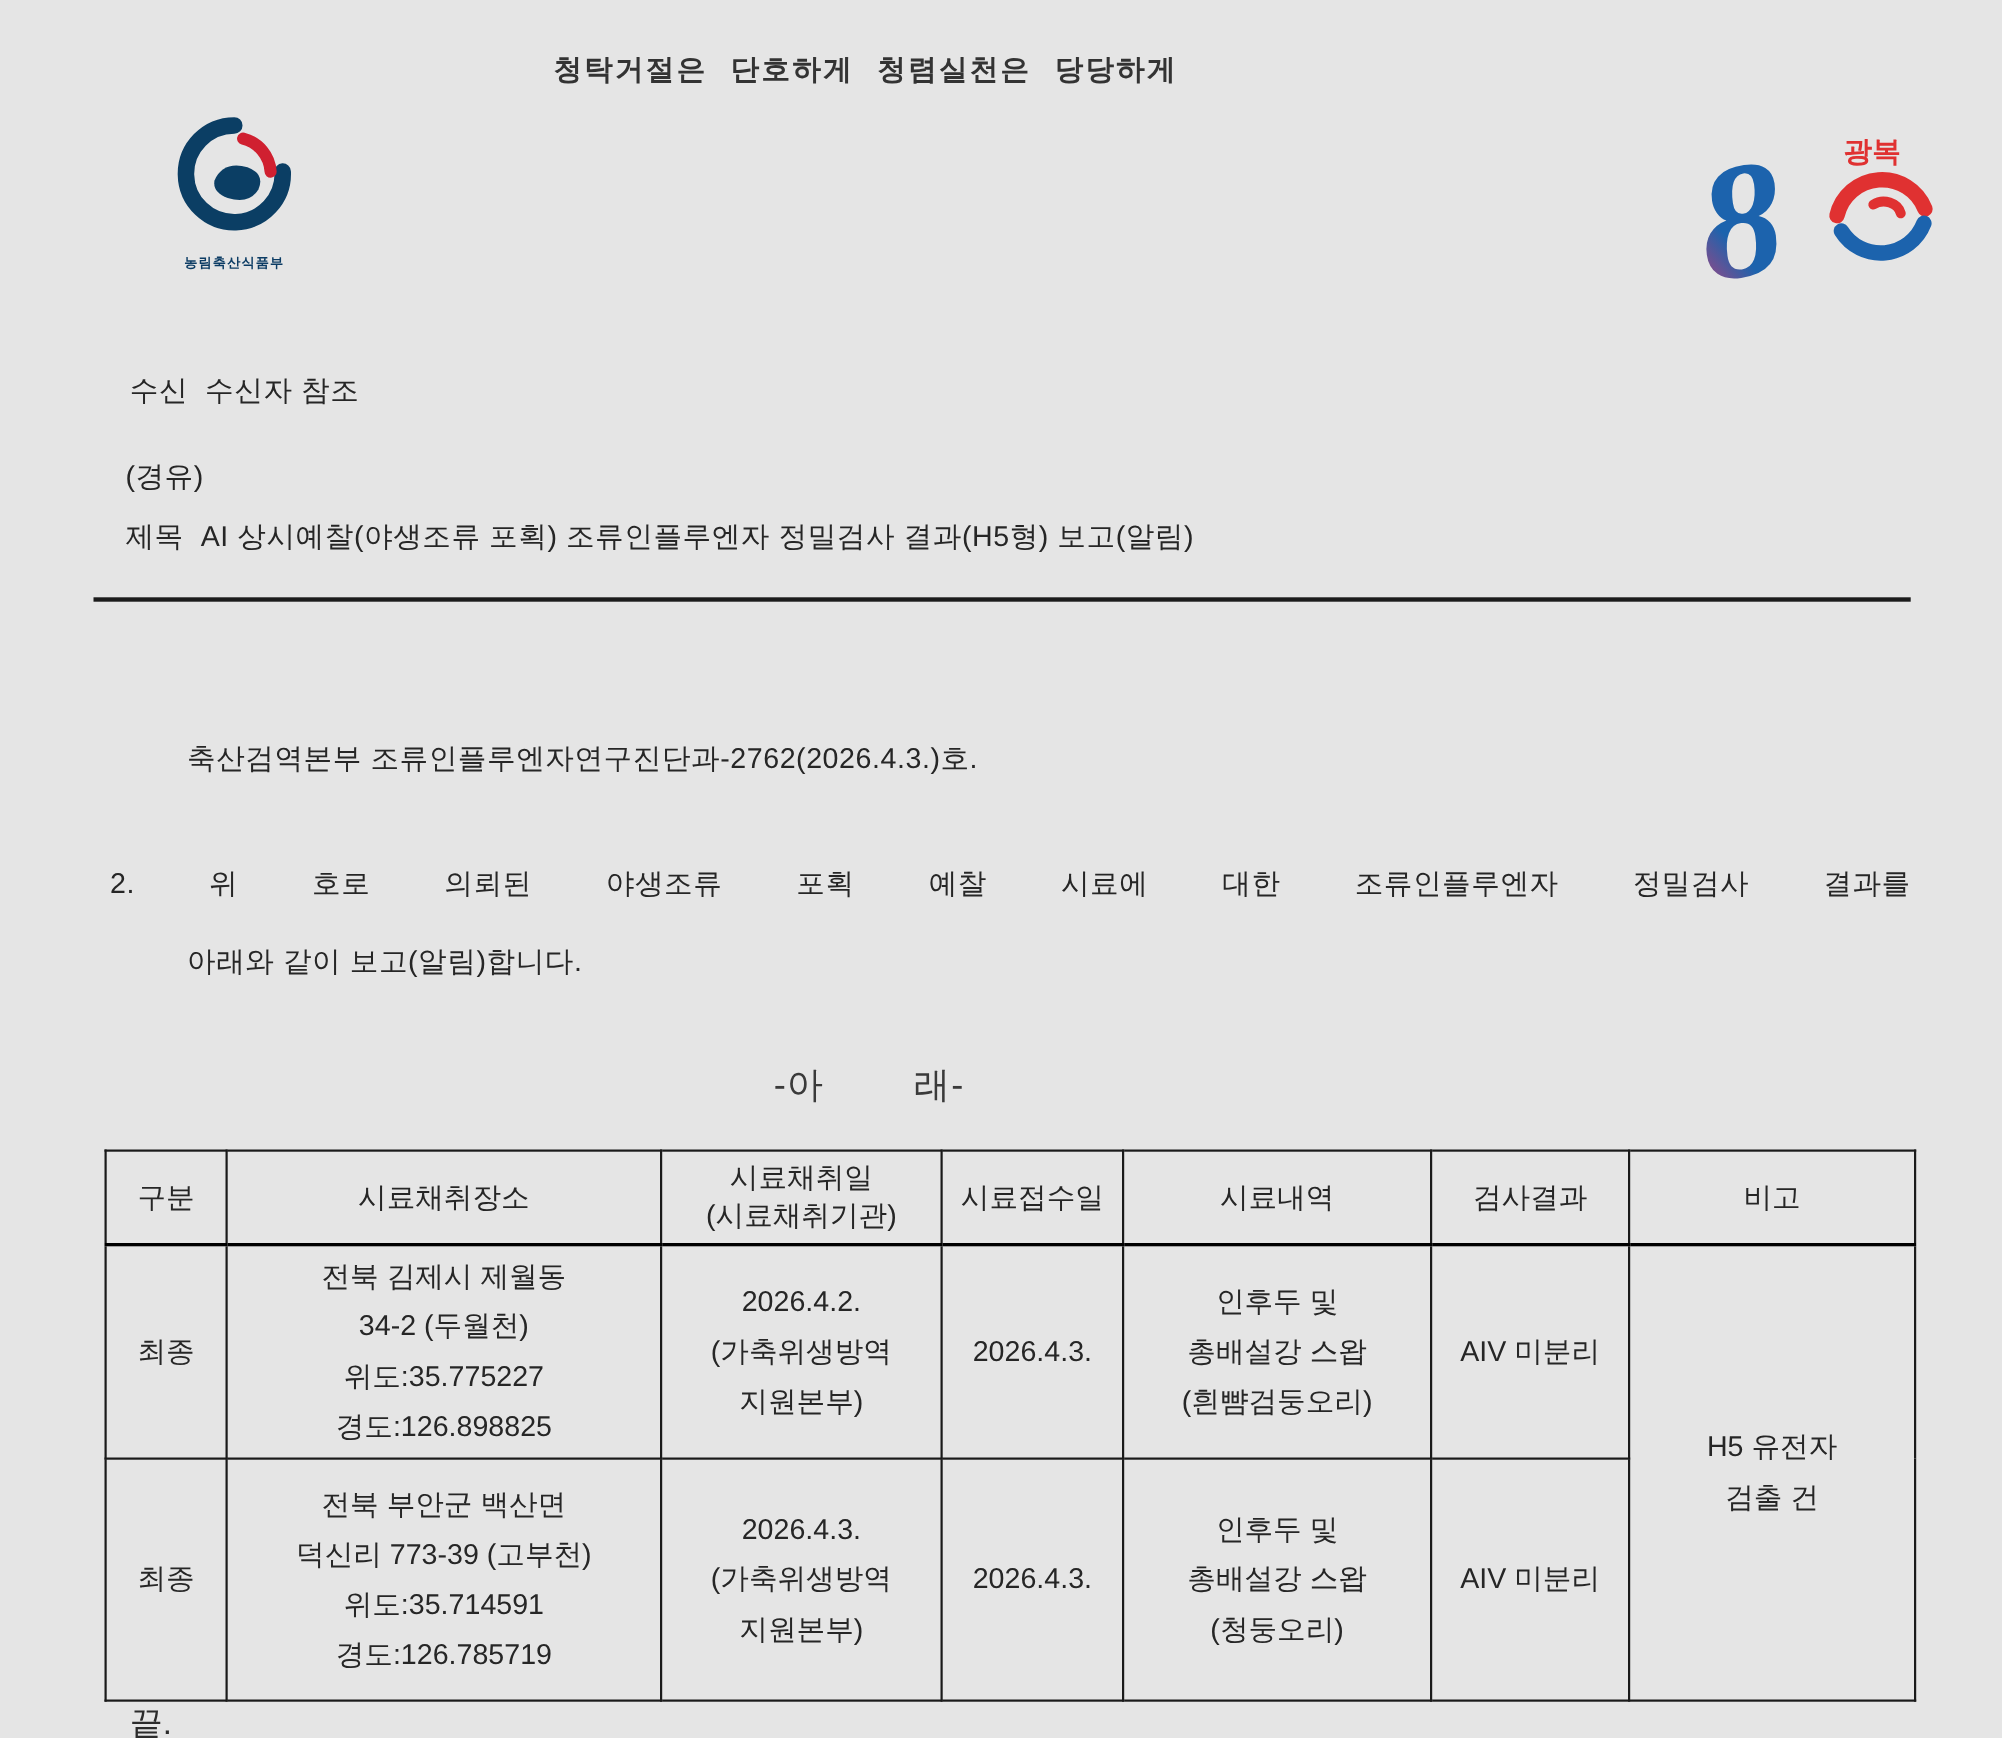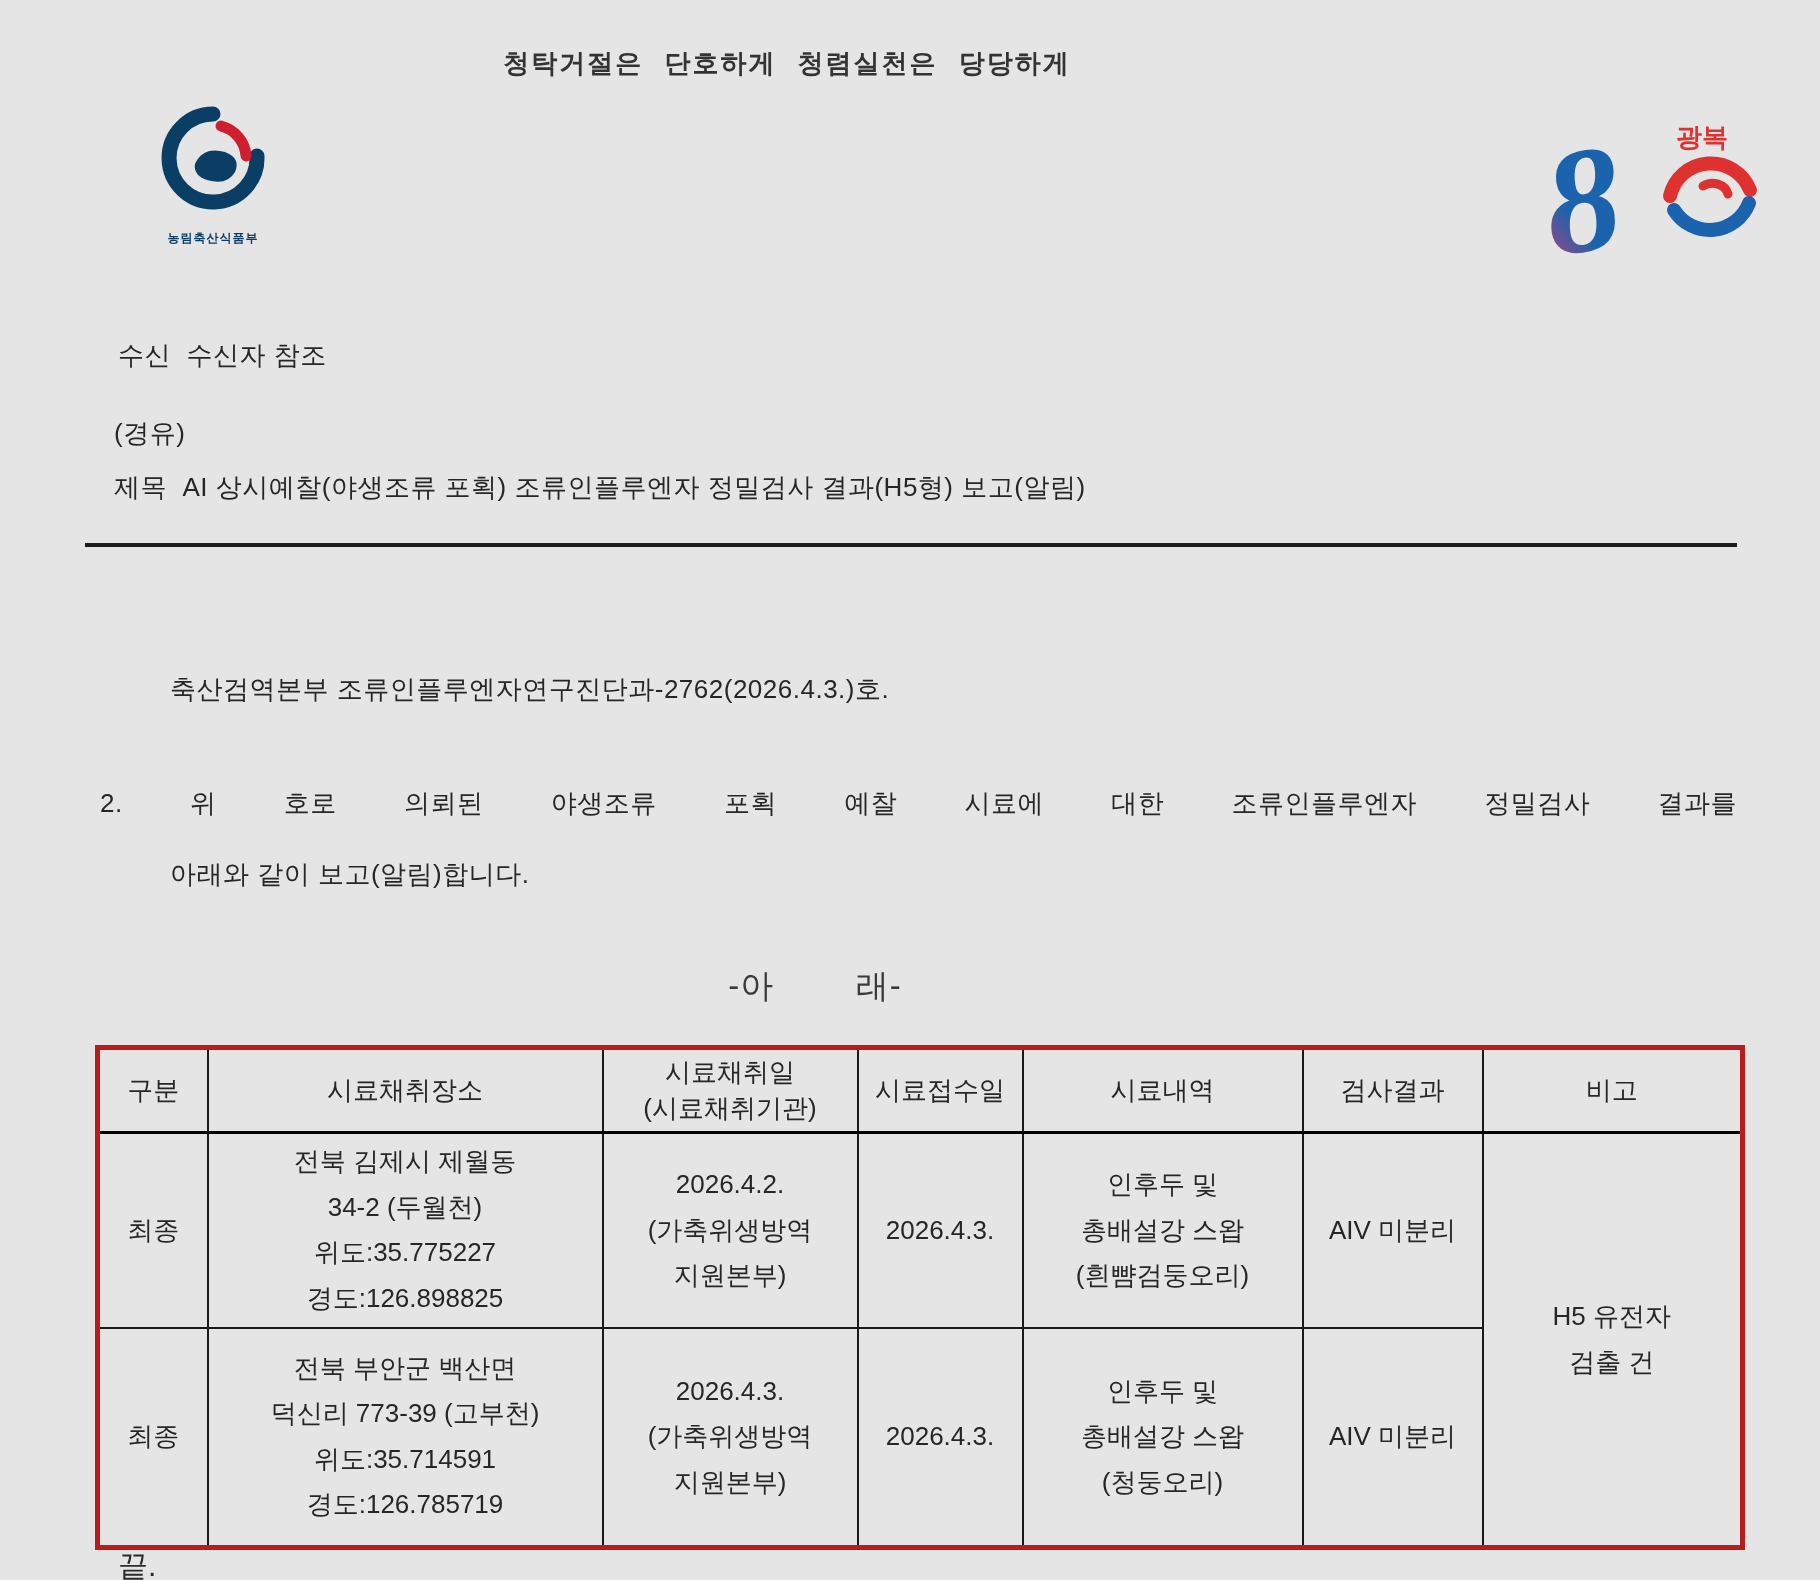--- a/index.html
+++ b/index.html
@@ -16,32 +16,32 @@
   .doc-title{
     left:0;top:142px;width:1770px;text-align:center;
     font-size:55px;font-weight:800;color:#0d0d0d;letter-spacing:7px;
   }
   .gov-logo{left:138px;top:102px;width:150px;text-align:center;}
   .gov-logo .label{font-size:12px;font-weight:700;color:#0c3c64;letter-spacing:1px;margin-top:4px;}
   .anniv-logo{left:1528px;top:108px;}
   .bodyline{font-size:26px;color:#262626;white-space:pre-wrap;letter-spacing:0.5px;}
   .j{white-space:normal;text-align:justify;text-align-last:justify;}
   .rule{left:85px;top:543px;width:1652px;height:4px;background:#1c1c1c;}
-  .below{left:0;top:964px;width:1580px;text-align:center;font-size:33px;color:#3a3a3a;white-space:pre-wrap;letter-spacing:1px;padding-left:25px;}
+  .below{left:0;top:964px;width:1580px;text-align:center;font-size:33px;color:#3a3a3a;white-space:pre-wrap;letter-spacing:1px;}
   table.report{
     position:absolute;left:95px;top:1045px;width:1645px;
     border-collapse:collapse;table-layout:fixed;
     font-size:26px;color:#262626;
   }
   table.report td,table.report th{
     border:2px solid #1a1a1a;text-align:center;vertical-align:middle;
     white-space:pre-line;line-height:1.75;padding:2px 4px;font-weight:400;
     overflow:hidden;
   }
-  table.report{border:5px solid #b91c1c;}
+  table.report{border:2px solid #b91c1c;}
   table.report tr.hdr{height:85px;}
   table.report tr.hdr th{border-bottom:3px solid #000;line-height:1.35;}
   table.report tr.r1{height:195px;}
   table.report tr.r2{height:220px;}
   .closing{left:118px;top:1546px;font-size:30px;color:#2b2b2b;}
 </style>
 </head>
 <body>
 
 <div class="page">

